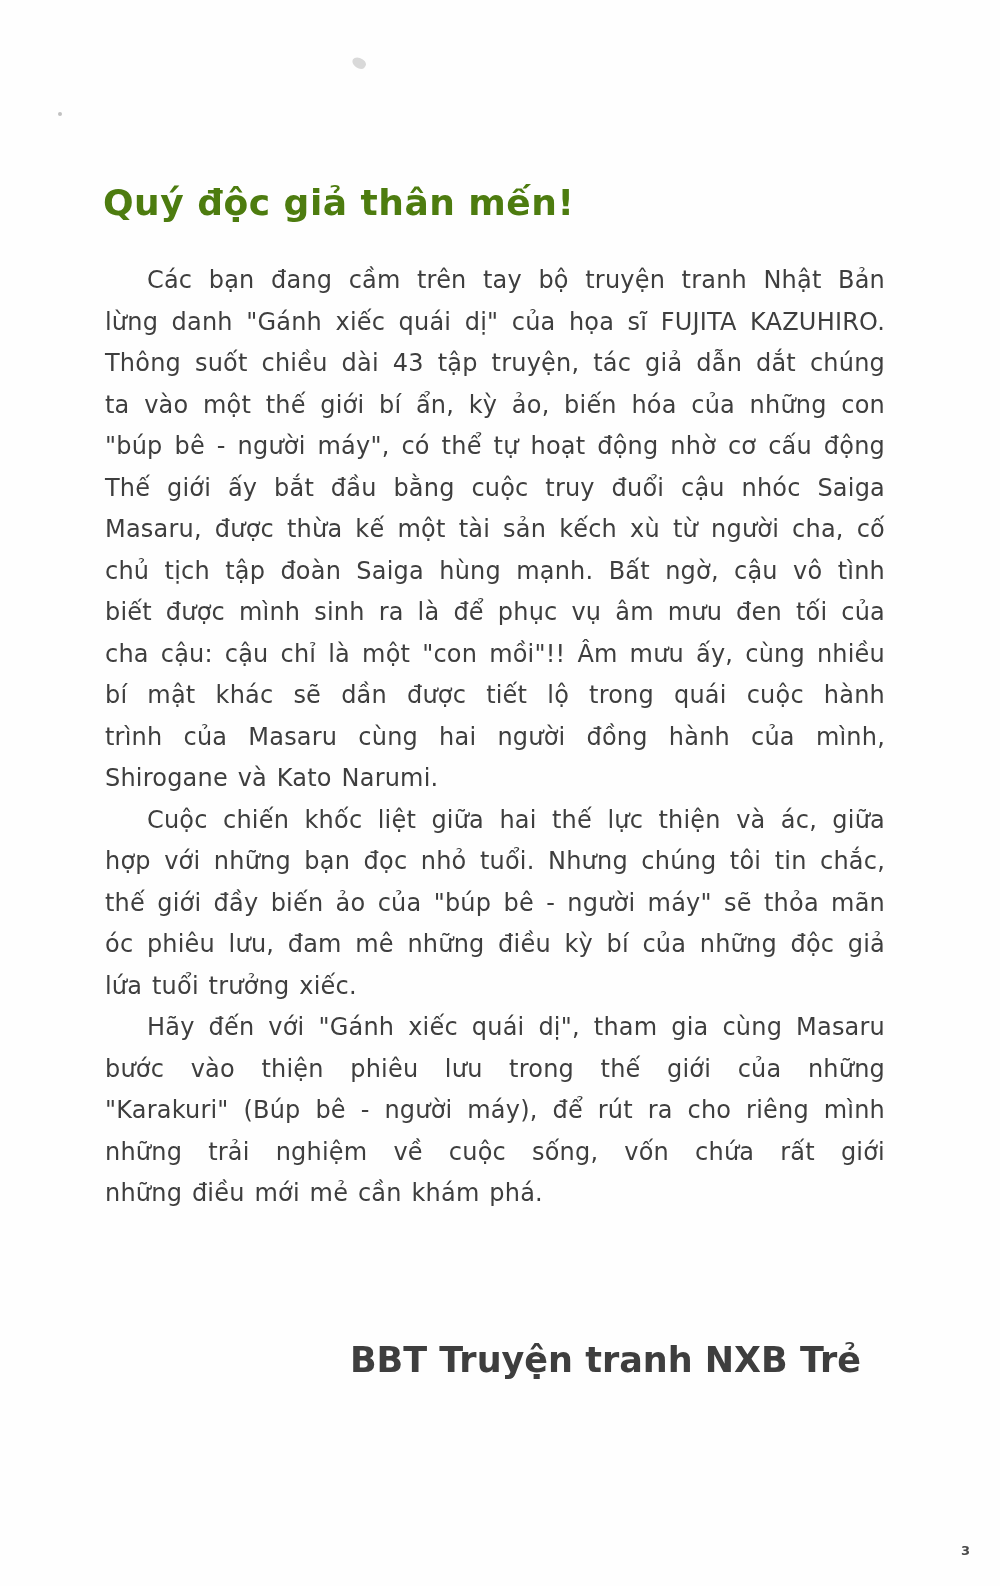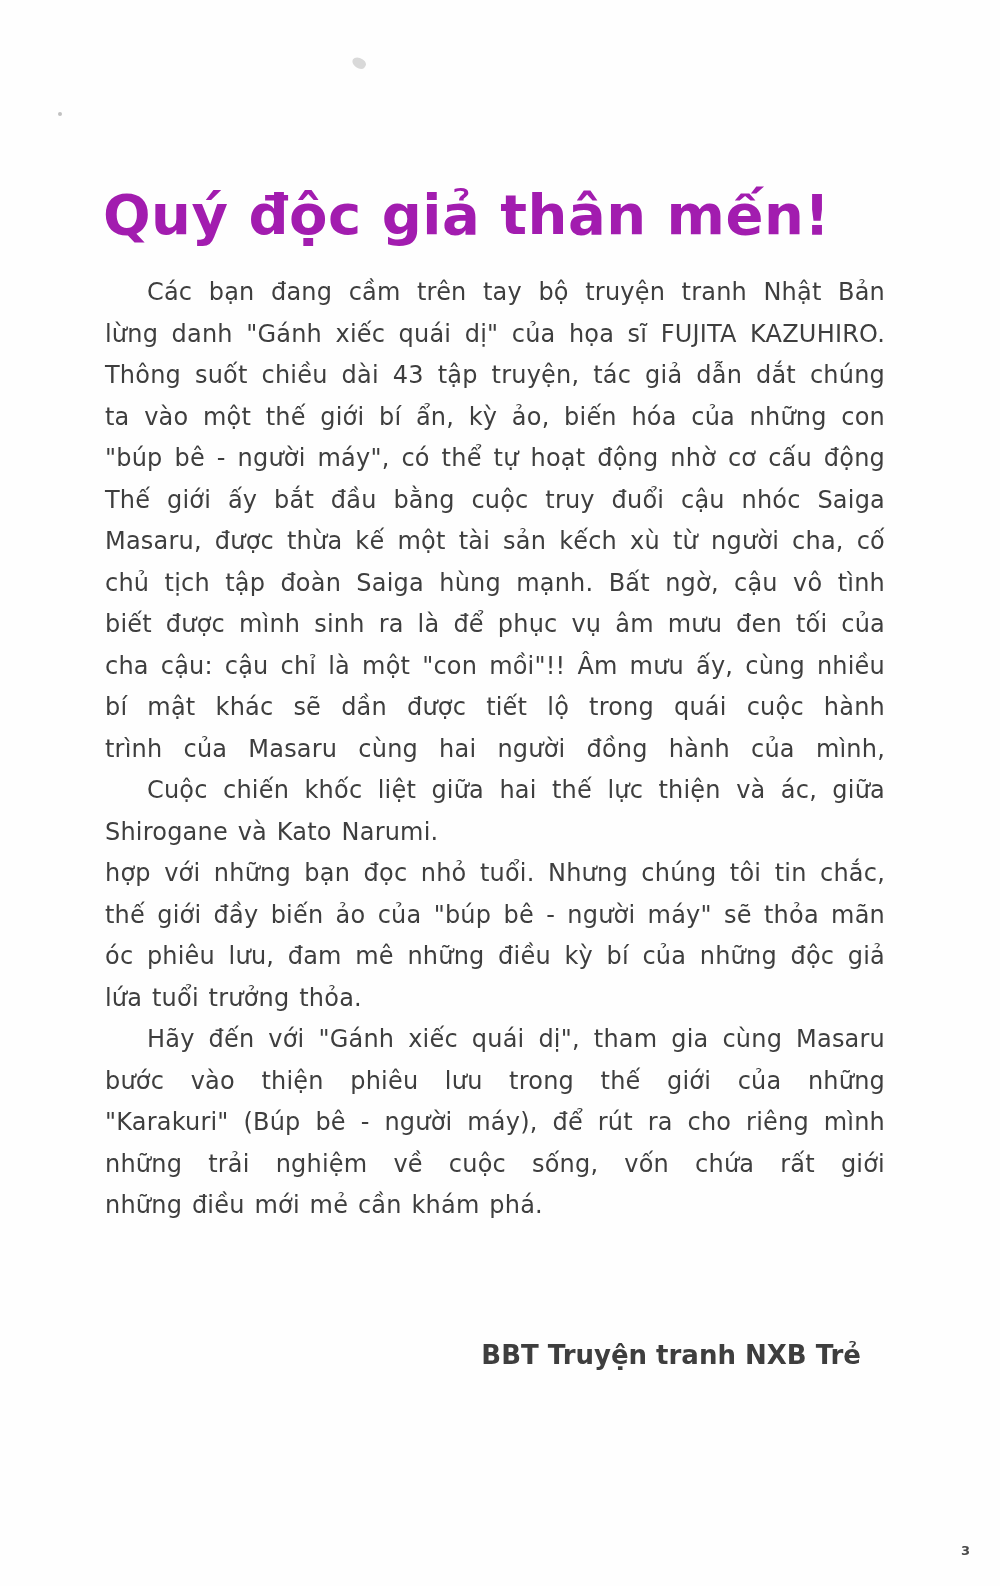--- a/index.html
+++ b/index.html
@@ -32,29 +32,29 @@
     top: 112px;
     width: 4px;
     height: 4px;
     border-radius: 50%;
     background: rgba(120,120,120,0.45);
   }
   .title {
     position: absolute;
     left: 103px;
     top: 182px;
-    font-size: 56px;
+    font-size: 36px;
     font-weight: bold;
     letter-spacing: 0.5px;
-    color: #a21caf;
+    color: #4d7c0f;
   }
   .body-block {
     position: absolute;
     left: 105px;
-    top: 272px;
+    top: 260px;
     width: 780px;
   }
   .line {
     font-size: 24px;
     line-height: 41.5px;
     height: 41.5px;
     text-align: justify;
     text-align-last: justify;
     white-space: nowrap;
     letter-spacing: 0.2px;
@@ -68,21 +68,21 @@
     white-space: normal;
   }
   .signature {
     position: absolute;
     left: 105px;
     top: 1340px;
     width: 780px;
     text-align: right;
     padding-right: 0px;
     box-sizing: border-box;
-    font-size: 26px;
+    font-size: 35px;
     font-weight: bold;
     color: #3e3e3e;
   }
   .signature span { padding-right: 24px; }
   .page-number {
     position: absolute;
     right: 30px;
     bottom: 28px;
     font-size: 13px;
     font-weight: bold;
@@ -106,27 +106,27 @@
     <div class="line">Thông suốt chiều dài 43 tập truyện, tác giả dẫn dắt chúng</div>
     <div class="line">ta vào một thế giới bí ẩn, kỳ ảo, biến hóa của những con</div>
     <div class="line">"búp bê - người máy", có thể tự hoạt động nhờ cơ cấu động</div>
     <div class="line">Thế giới ấy bắt đầu bằng cuộc truy đuổi cậu nhóc Saiga</div>
     <div class="line">Masaru, được thừa kế một tài sản kếch xù từ người cha, cố</div>
     <div class="line">chủ tịch tập đoàn Saiga hùng mạnh. Bất ngờ, cậu vô tình</div>
     <div class="line">biết được mình sinh ra là để phục vụ âm mưu đen tối của</div>
     <div class="line">cha cậu: cậu chỉ là một "con mồi"!! Âm mưu ấy, cùng nhiều</div>
     <div class="line">bí mật khác sẽ dần được tiết lộ trong quái cuộc hành</div>
     <div class="line">trình của Masaru cùng hai người đồng hành của mình,</div>
+    <div class="line last">Shirogane và Kato Narumi.</div>
+
     <div class="line first">Cuộc chiến khốc liệt giữa hai thế lực thiện và ác, giữa</div>
-
-    <div class="line last">Shirogane và Kato Narumi.</div>
     <div class="line">hợp với những bạn đọc nhỏ tuổi. Nhưng chúng tôi tin chắc,</div>
     <div class="line">thế giới đầy biến ảo của "búp bê - người máy" sẽ thỏa mãn</div>
     <div class="line">óc phiêu lưu, đam mê những điều kỳ bí của những độc giả</div>
-    <div class="line last">lứa tuổi trưởng thỏa.</div>
+    <div class="line last">lứa tuổi trưởng xiếc.</div>
 
     <div class="line first">Hãy đến với "Gánh xiếc quái dị", tham gia cùng Masaru</div>
     <div class="line">bước vào thiện phiêu lưu trong thế giới của những</div>
     <div class="line">"Karakuri" (Búp bê - người máy), để rút ra cho riêng mình</div>
     <div class="line">những  trải nghiệm về cuộc sống, vốn chứa rất giới</div>
     <div class="line last">những điều mới mẻ cần khám phá.</div>
   </div>
 
   <div class="signature">
     <span>BBT Truyện tranh NXB Trẻ</span>

